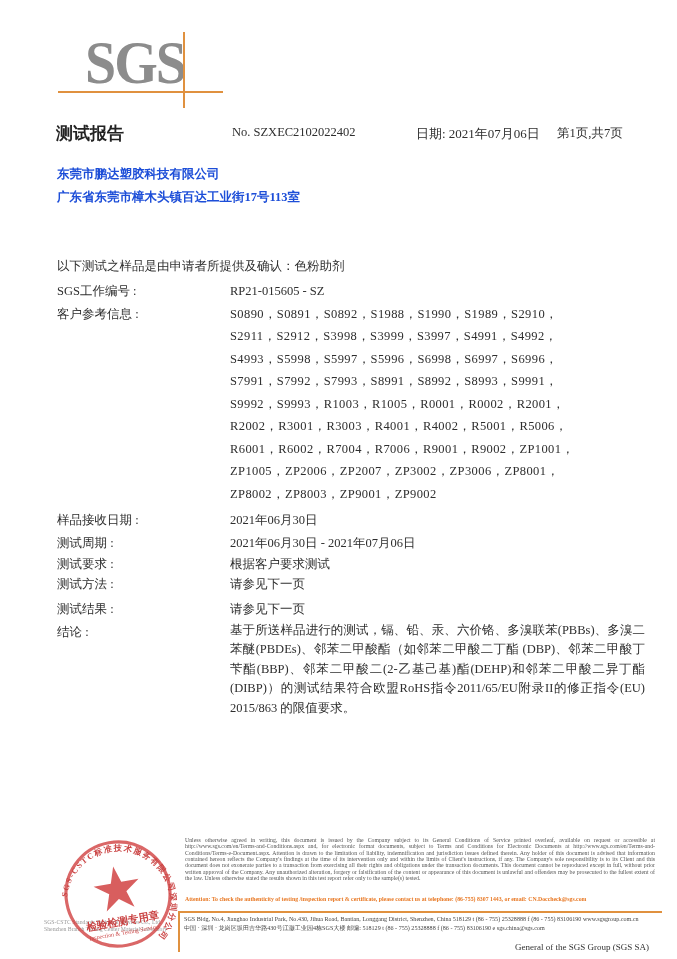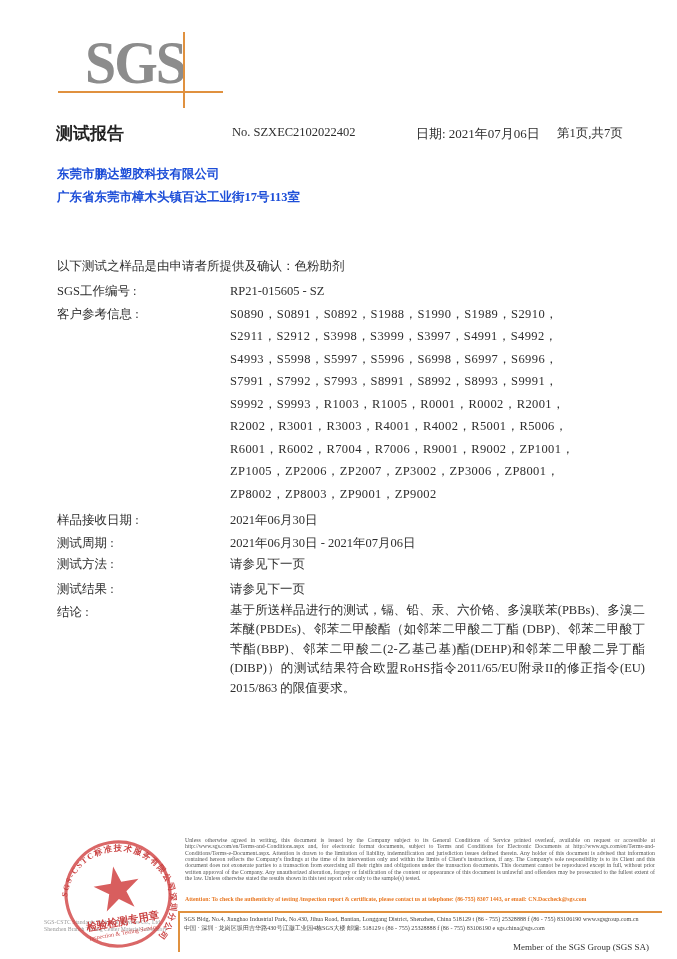--- a/index.html
+++ b/index.html
@@ -104,20 +104,24 @@
       <div class="fvalue">2021年06月30日</div>
     </div>
 
     <div class="frow">
       <div class="flabel">测试周期 :</div>
       <div class="fvalue">2021年06月30日 - 2021年07月06日</div>
     </div>
 
     <div class="tight">
       <div class="frow">
+        <div class="flabel">测试要求 :</div>
+        <div class="fvalue">根据客户要求测试</div>
+      </div>
+      <div class="frow">
         <div class="flabel">测试方法 :</div>
         <div class="fvalue">请参见下一页</div>
       </div>
     </div>
 
     <div class="frow gap">
       <div class="flabel">测试结果 :</div>
       <div class="fvalue">请参见下一页</div>
     </div>
 
@@ -155,15 +159,15 @@
     <div class="tiny">Attention: To check the authenticity of testing /inspection report &amp; certificate, please contact us at telephone: (86-755) 8307 1443, or email: CN.Doccheck@sgs.com</div>
   </div>
 
   <div class="addressblock tinywrap">
     <div class="tiny">
       <div>SGS Bldg, No.4, Jianghao Industrial Park, No.430, Jihua Road, Bantian, Longgang District, Shenzhen, China 518129    t (86 - 755) 25328888    f (86 - 755) 83106190    www.sgsgroup.com.cn</div>
       <div>中国 · 深圳 · 龙岗区坂田吉华路430号江灏工业园4栋SGS大楼    邮编: 518129    t (86 - 755) 25328888    f (86 - 755) 83106190    e sgs.china@sgs.com</div>
     </div>
   </div>
 
-  <div class="member">Member of the SGS Group (SGS SA)</div>
+  <div class="member">General of the SGS Group (SGS SA)</div>
 
 </div>
 
 </body></html>

